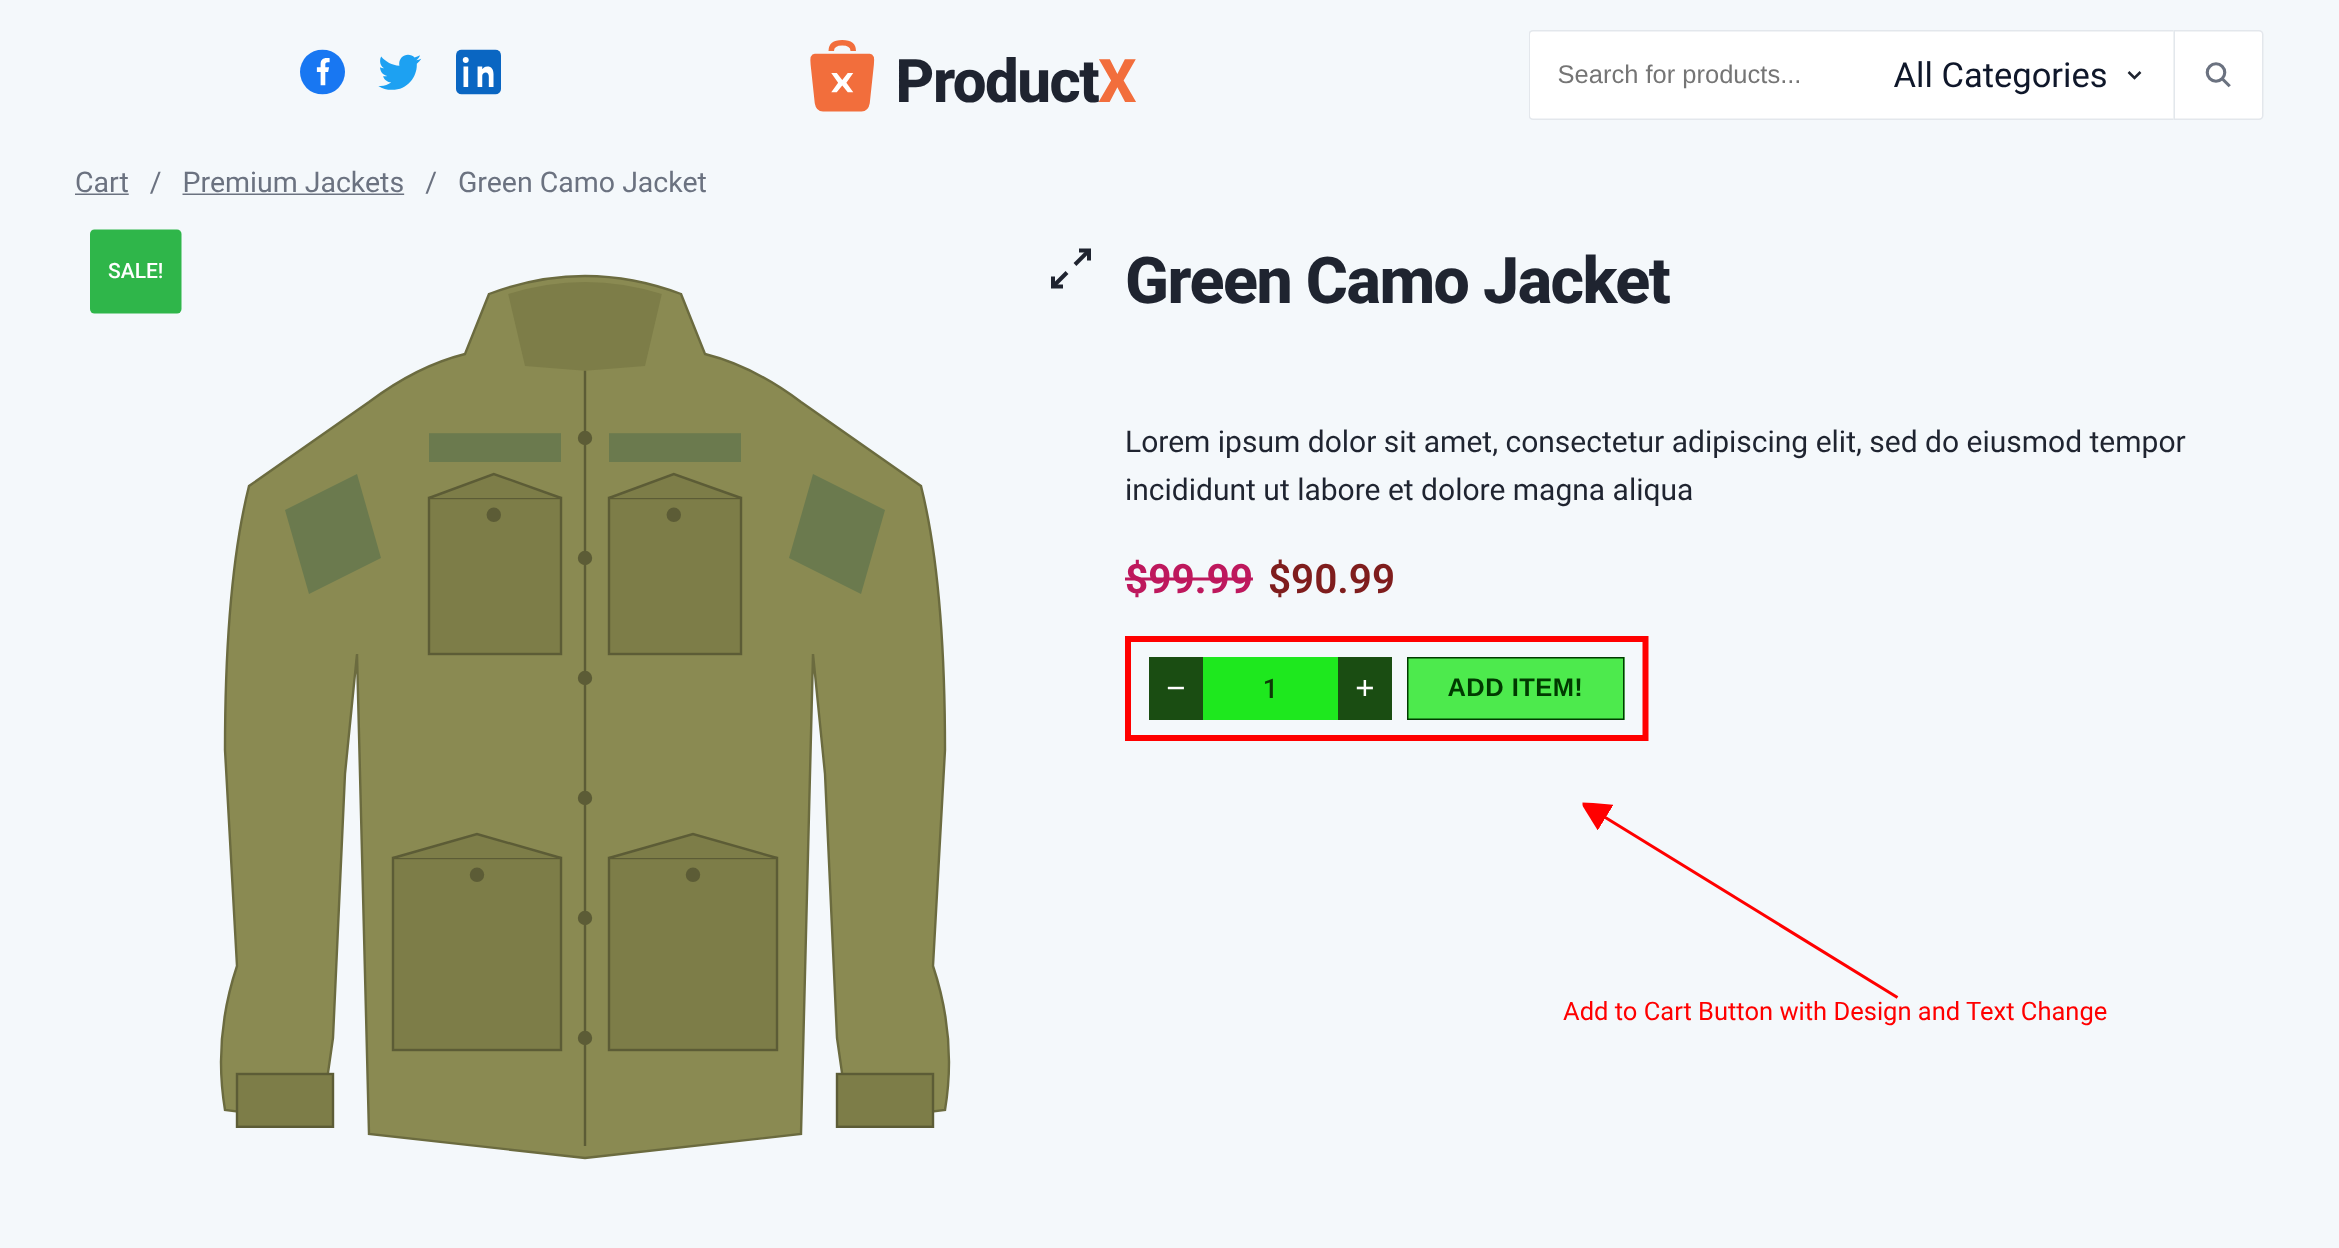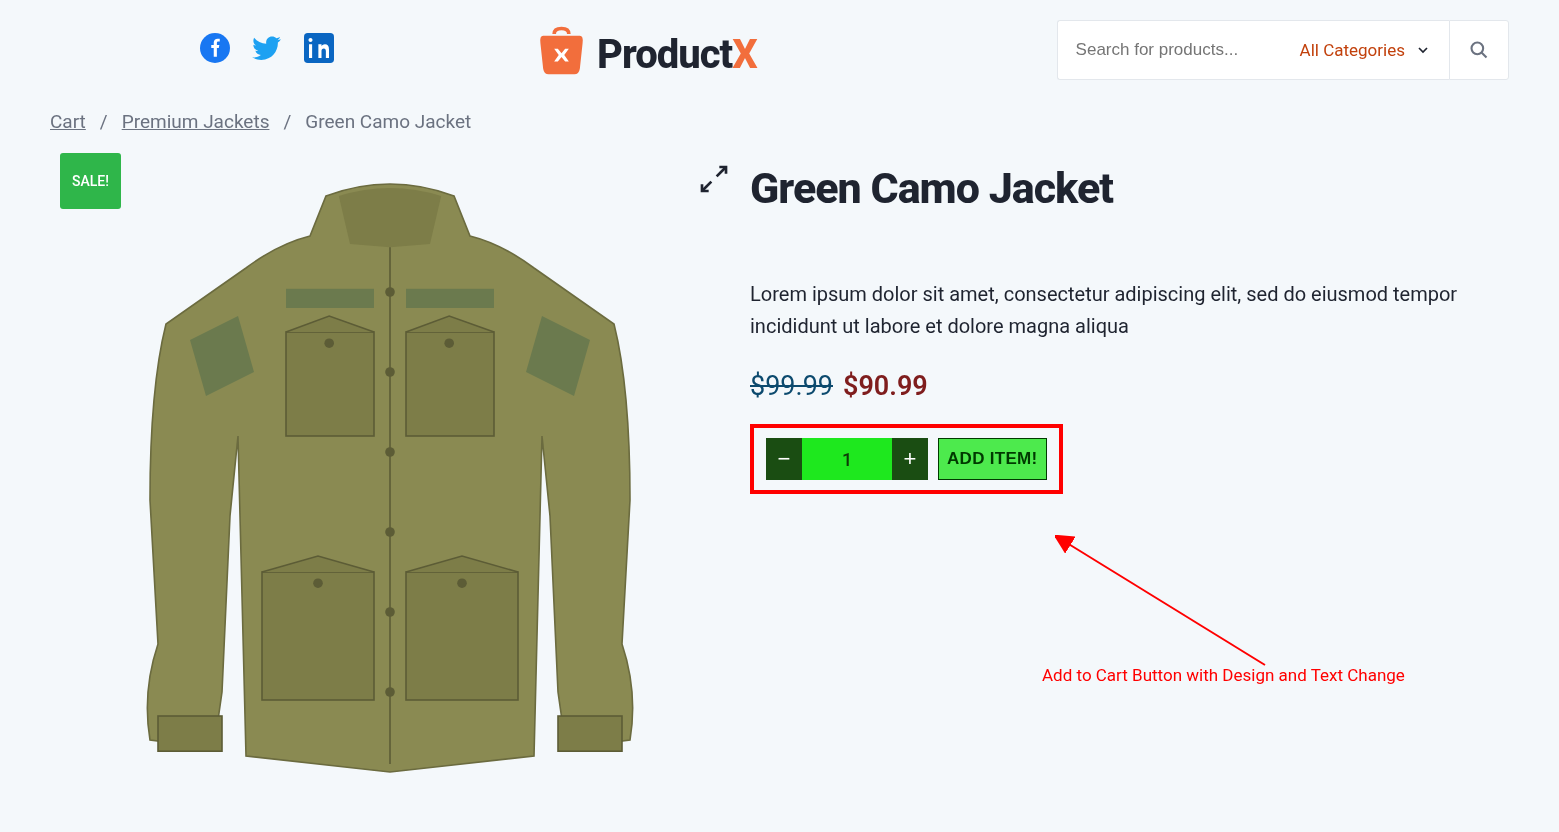--- a/index.html
+++ b/index.html
@@ -25,21 +25,21 @@
   .logo-text .x { color:#f26e3c; }
   .search-wrap { margin-left: auto; display:flex; height:60px; }
   .search-wrap input {
     width: 225px; border:1px solid #e3e7ec; border-right:none;
     padding: 0 18px; font-size:17px; color:#6b7280; background:#fff;
     border-radius: 3px 0 0 3px; outline:none;
   }
   .cat-select {
     border:1px solid #e3e7ec; border-left:none; border-right:none;
     background:#fff; padding:0 18px; display:flex; align-items:center;
-    gap:10px; color:#c2410c; font-size:17px; cursor:pointer;
+    gap:10px; color:#0f172a; font-size:23px; cursor:pointer;
   }
   .search-btn {
     border:1px solid #e3e7ec; background:#fff; width:60px;
     display:flex; align-items:center; justify-content:center;
     border-radius: 0 3px 3px 0; cursor:pointer;
   }
   .breadcrumb {
     padding: 20px 50px 10px 50px; font-size:19px; color:#6b7280;
     display:flex; gap:14px; align-items:center;
   }
@@ -54,38 +54,38 @@
   }
   .expand {
     position:absolute; top:15px; right:0px; width:32px; height:32px;
     cursor:pointer; z-index:5;
   }
   .jacket-svg { width: 640px; height: 640px; display:block; margin: 0 auto;}
   .info-col { padding-top: 15px; width: 720px;}
   .title { font-size:43px; font-weight:800; color:#1f2430; letter-spacing:-1px;}
   .desc { margin-top: 65px; font-size:20px; color:#1f2430; line-height:1.6;}
   .price-row { margin-top: 28px; font-size:27px; font-weight:600; display:flex; gap:10px;}
-  .price-old { color:#0c4a6e; text-decoration: line-through; font-weight:400;}
+  .price-old { color:#be185d; text-decoration: line-through; font-weight:700;}
   .price-new { color:#7f1d1d; }
   .cart-box {
     margin-top: 22px; border:4px solid #ff0000; padding:10px 12px;
     display:inline-flex; gap:10px; align-items:center;
   }
   .qty { display:flex; }
   .qty-btn {
     width:36px; height:42px; background:#1a4d12; color:#fff; border:none;
     font-size:22px; cursor:pointer; display:flex; align-items:center; justify-content:center;
   }
   .qty-val {
     width:90px; height:42px; background:#1ee81e; color:#0d3a07;
     display:flex; align-items:center; justify-content:center; font-size:18px; font-weight:500;
   }
   .add-btn {
     height:42px; background:#4dea4d; color:#003a00;
-    border:1px solid #003a00; padding:0 8px; font-size:17px; font-weight:700;
+    border:1px solid #003a00; padding:0 26px; font-size:17px; font-weight:700;
     cursor:pointer; letter-spacing:0.3px;
   }
   .annotation {
     position:absolute; color:#ff0000; font-size:17px;
     left: 1042px; top: 665px;
   }
   .arrow-svg {
     position:absolute; left:1055px; top:535px; pointer-events:none;
   }
 </style>

